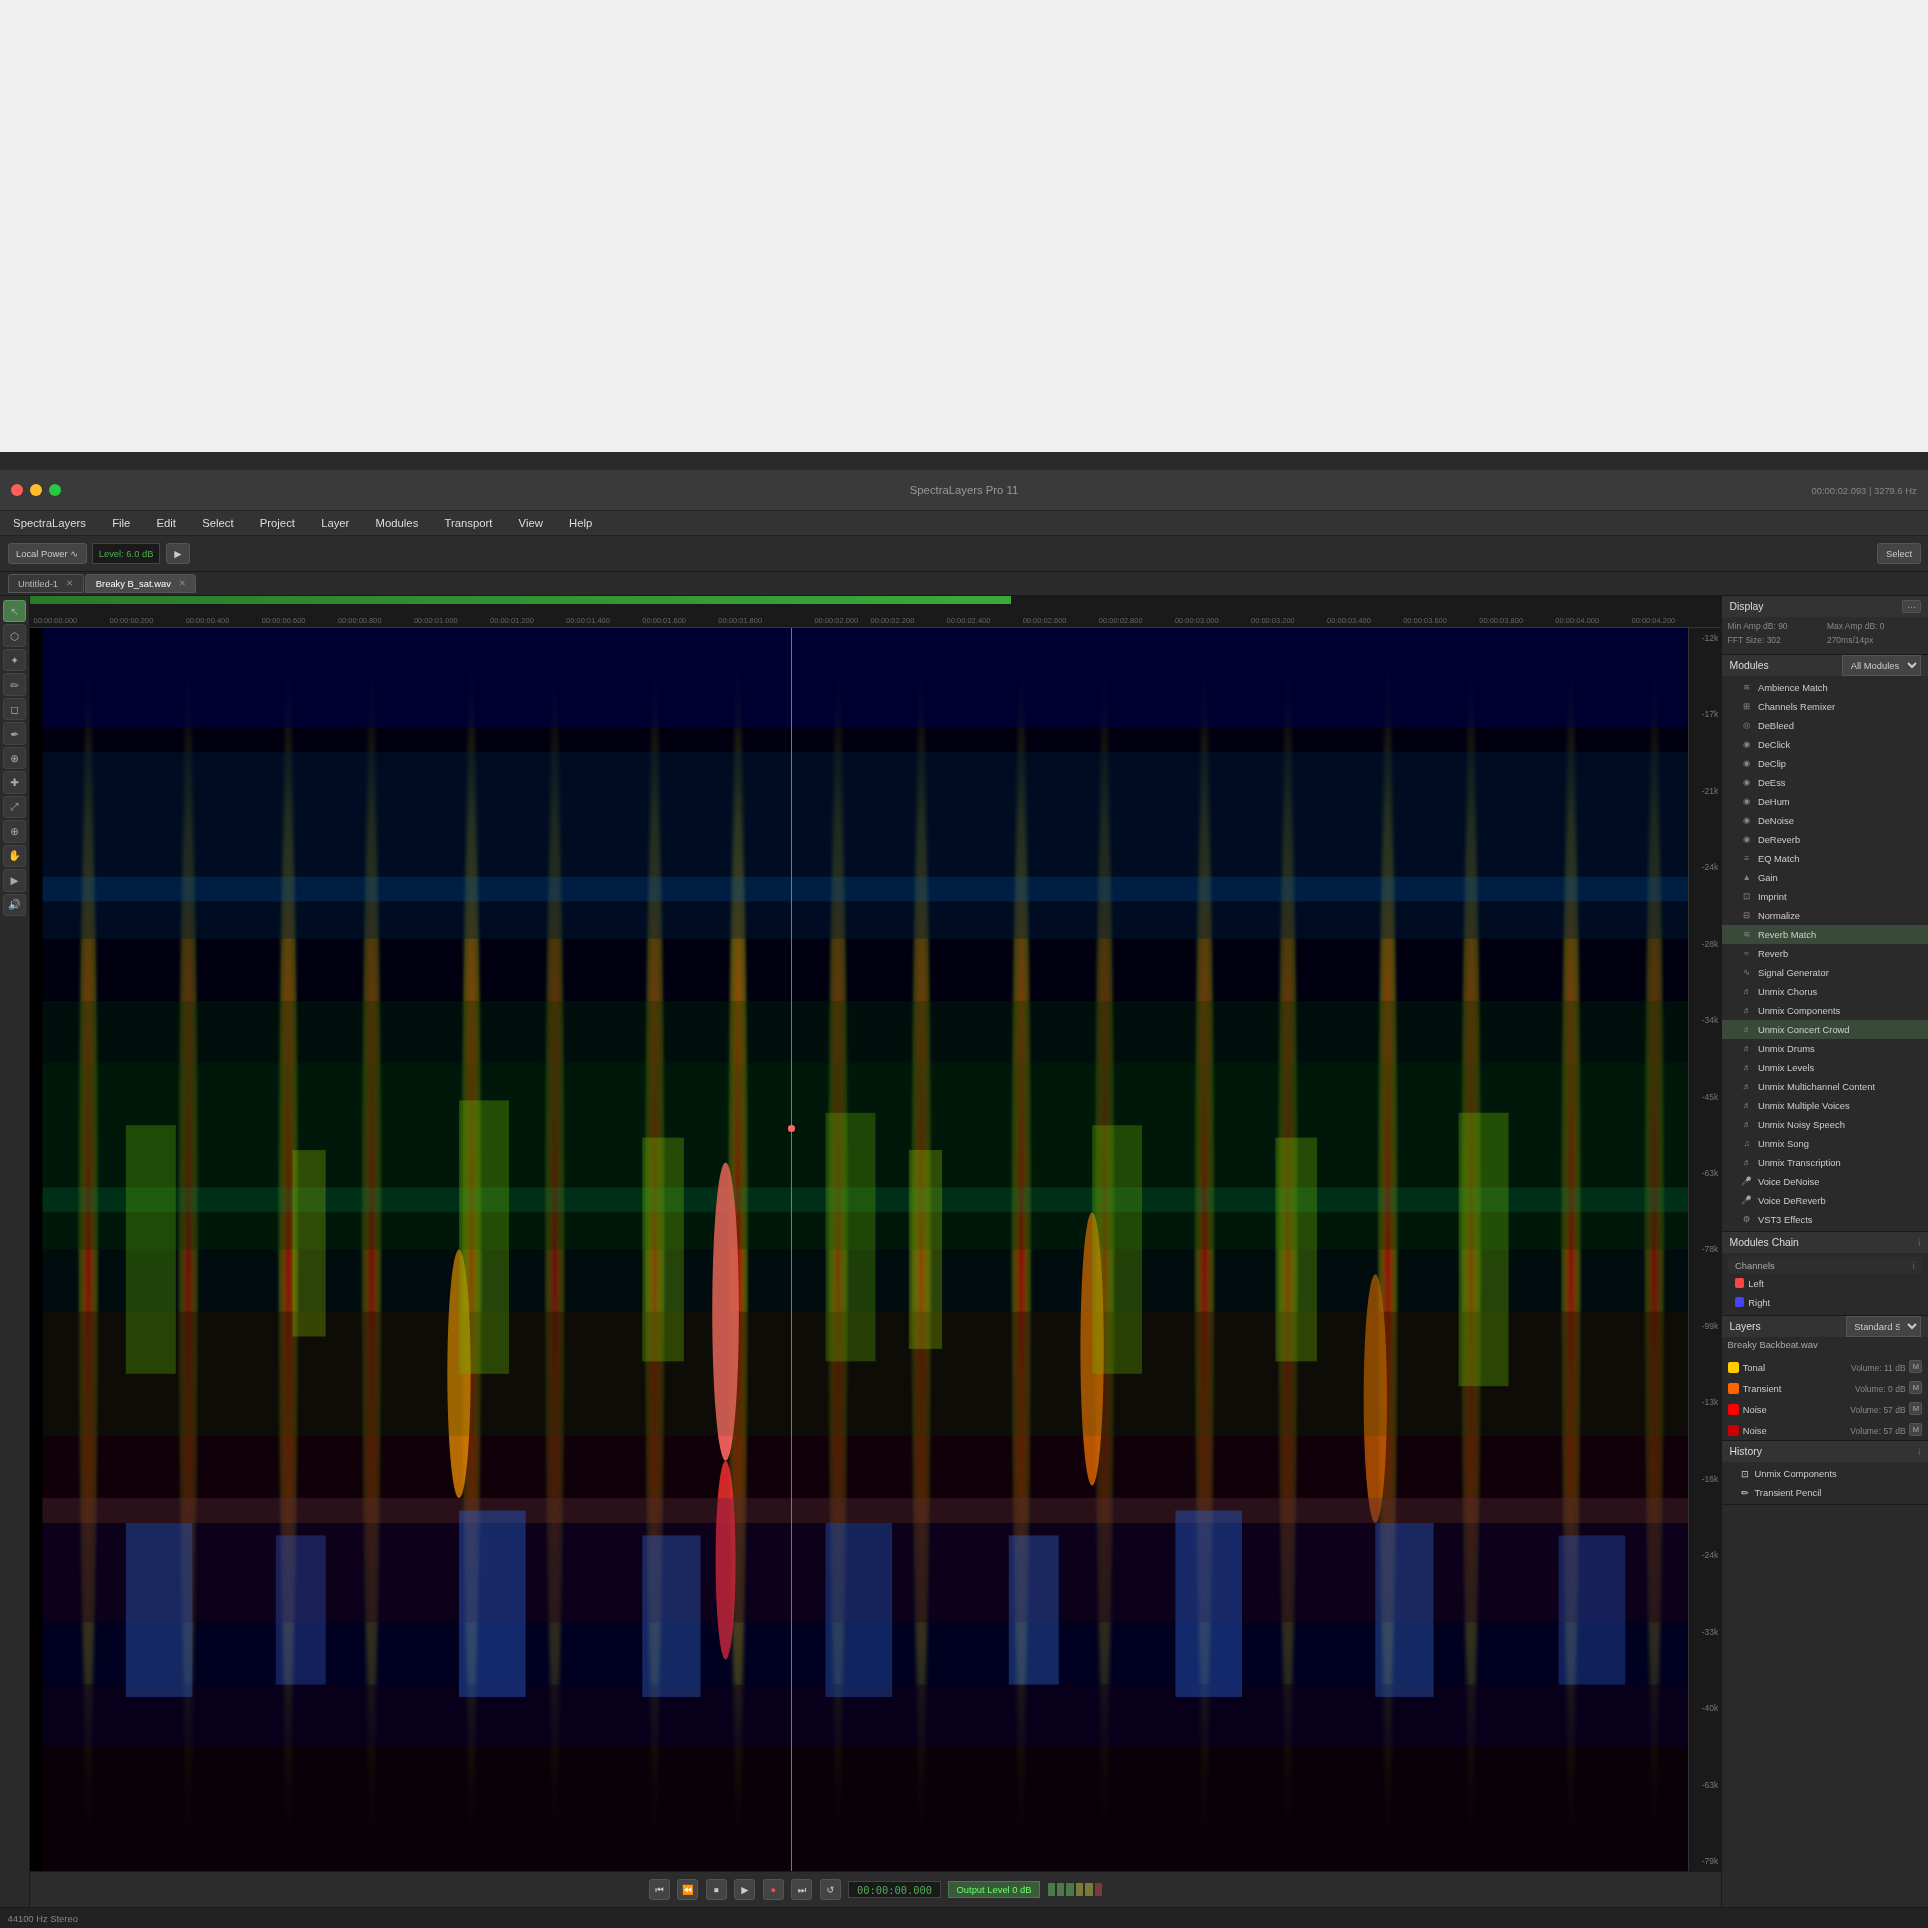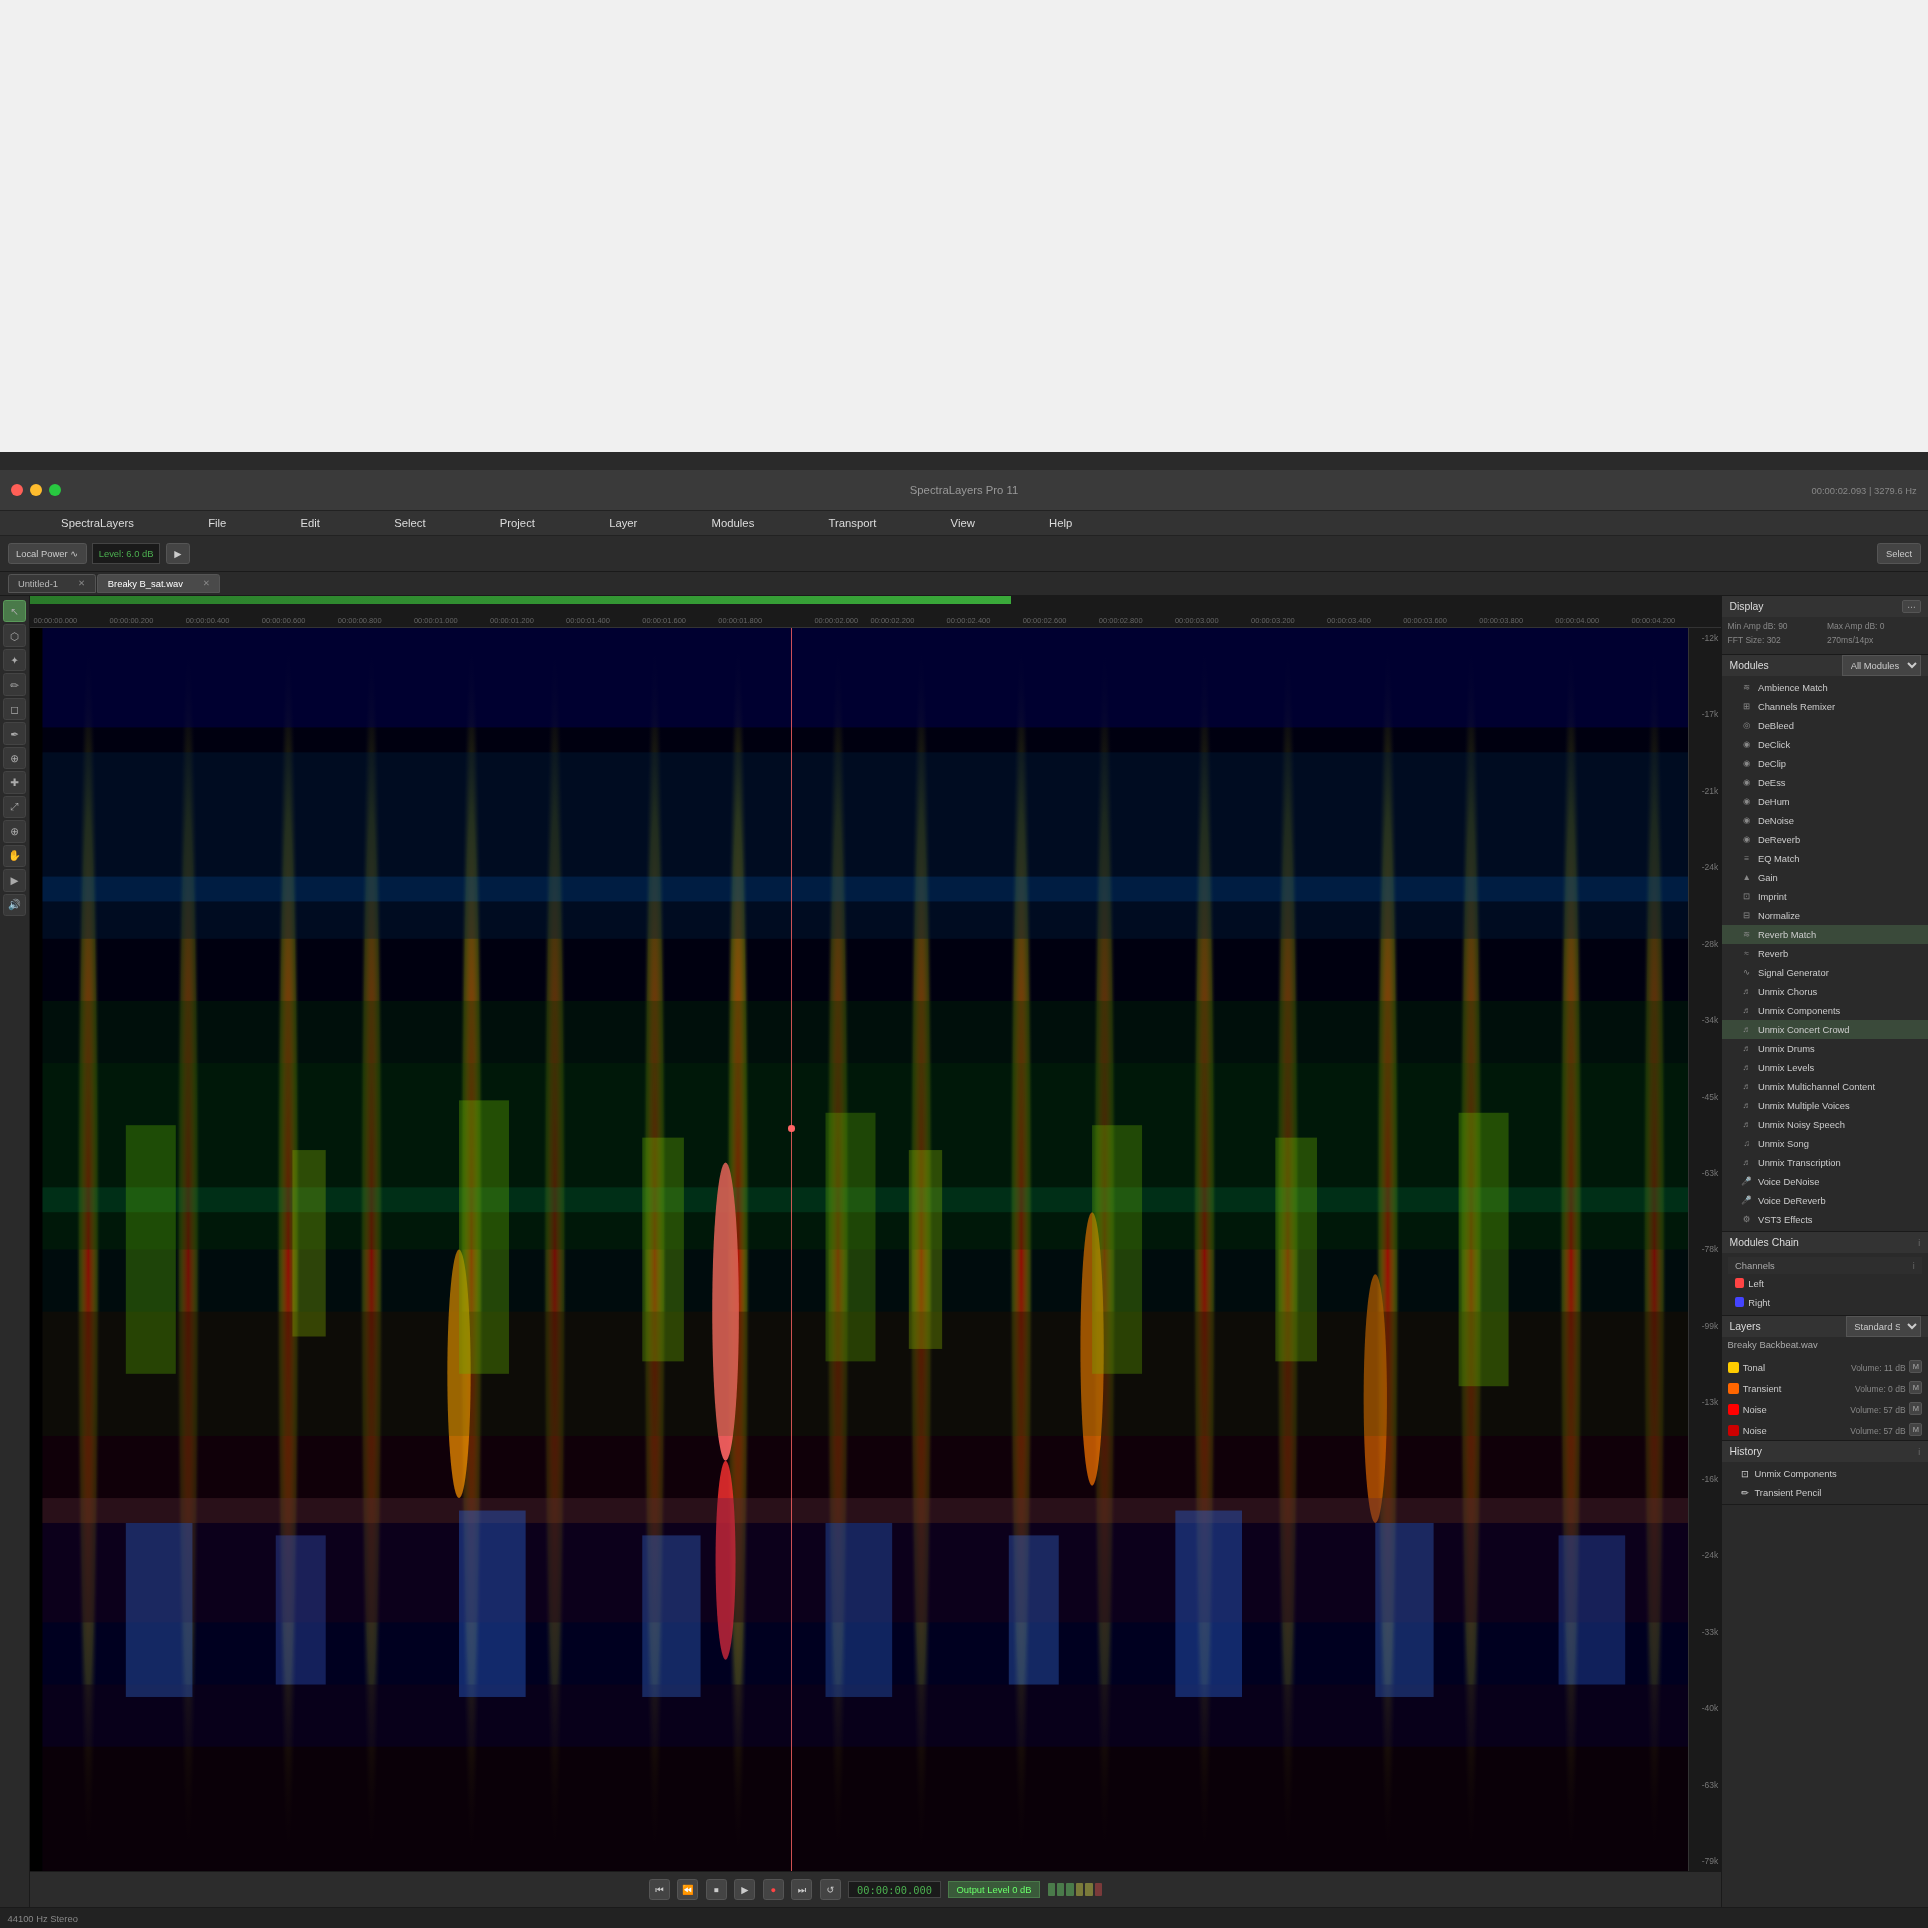--- a/index.html
+++ b/index.html
@@ -65,21 +65,20 @@
       align-items: center;
       padding: 0 7.5px;
       gap: 15px;
       border-bottom: 0.9px solid #222;
     }
     .menu-item {
       color: #ddd;
       font-size: 11.3px;
       cursor: pointer;
       padding: 1.9px 5.6px;
-      margin-left: 48px;
     }
 
     
     .toolbar {
       background: #2c2c2c;
       height: 36px;
       display: flex;
       align-items: center;
       padding: 0 7.5px;
       gap: 5.6px;
@@ -122,21 +121,21 @@
     .tab {
       background: #383838;
       border: 0.9px solid #555;
       color: #bbb;
       height: 19px;
       padding: 0 9.4px;
       font-size: 9.4px;
       cursor: pointer;
       display: flex;
       align-items: center;
-      gap: 20px;
+      gap: 8px;
       border-radius: 2.8px 2.8px 0 0;
     }
     .tab.active { background: #4a4a4a; color: #fff; }
     .tab-close { color: #888; font-size: 8.5px; }
 
     
     .main-content {
       display: flex;
       flex: 1;
       overflow: hidden;

